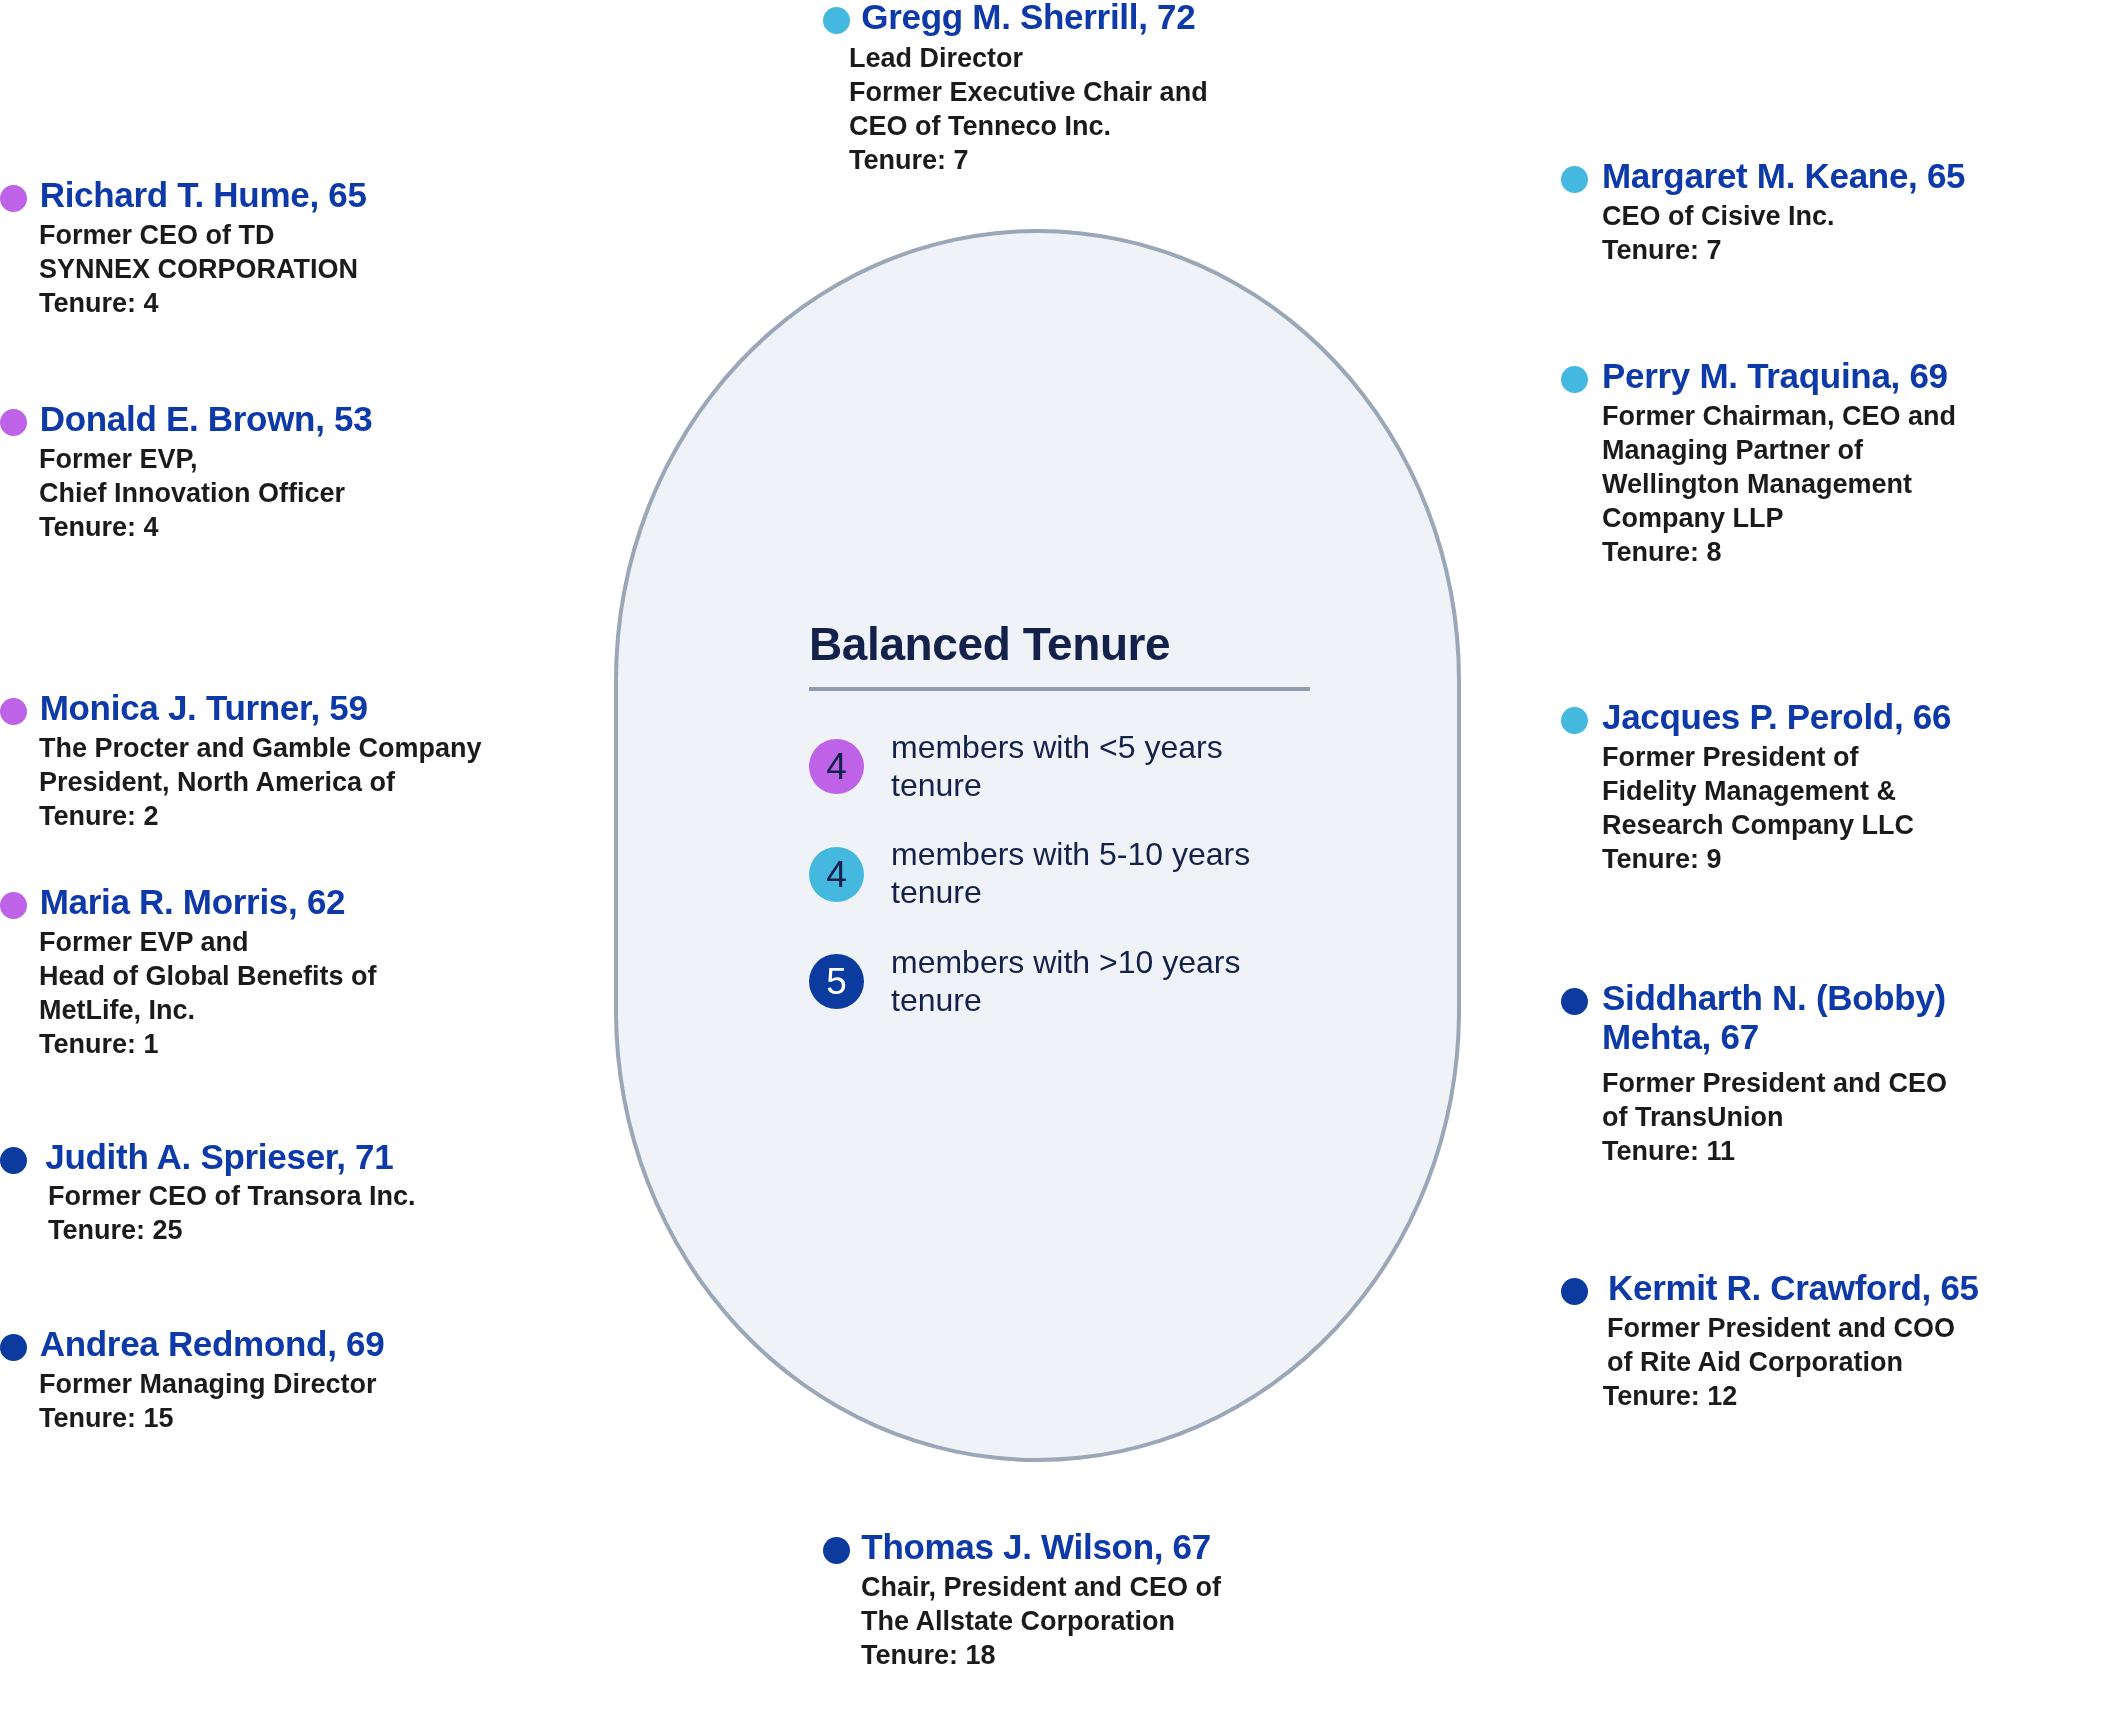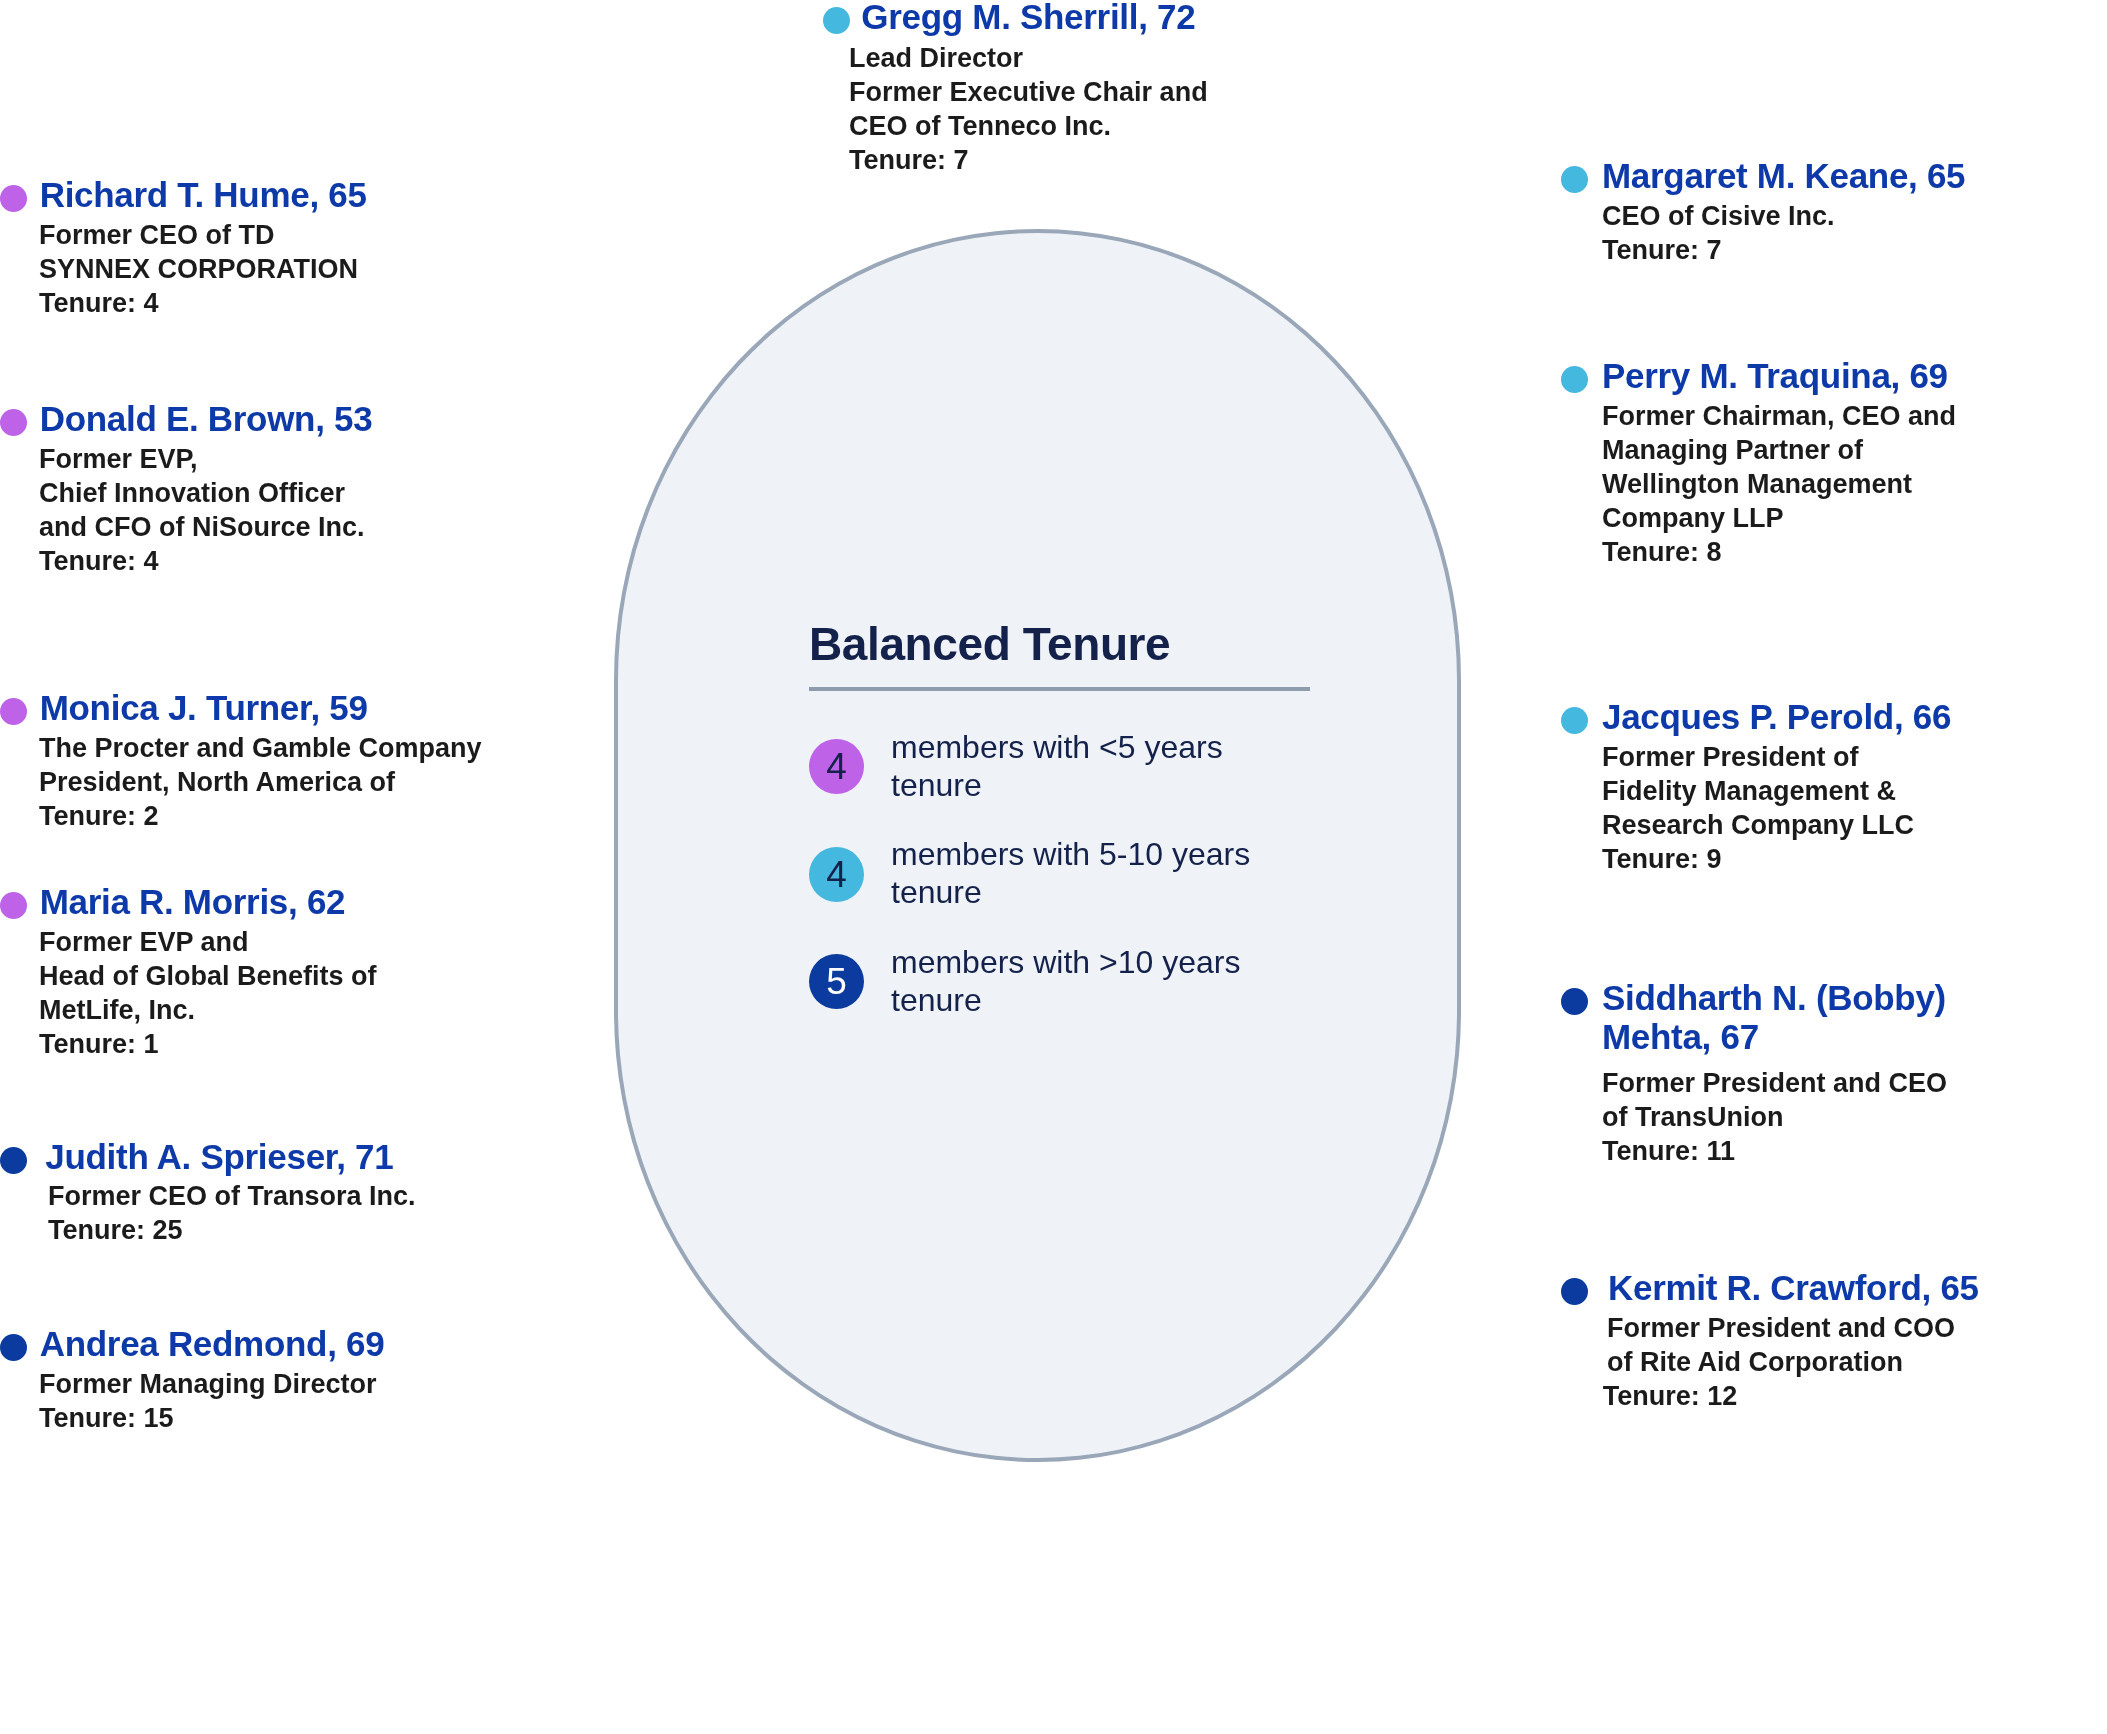--- a/index.html
+++ b/index.html
@@ -178,21 +178,20 @@
   </div>
 
   <div class="entry" style="left:0px; top:399px; width:599px;">
     <div class="entry-head">
       <span class="dot dot-lg" style="background:#be63e8; margin-right:12.7px; margin-top:10px;"></span>
       <span class="name">Donald E. Brown, 53</span>
     </div>
     <div class="entry-body" style="margin-left:39px; margin-top:4.2px;">
       <div class="desc">Former EVP,</div>
       <div class="desc">Chief Innovation Officer</div>
-      <div class="desc">and CFO of NiSource Inc.</div>
       <div class="tenure">Tenure: 4</div>
     </div>
   </div>
 
   <div class="entry" style="left:0px; top:688px; width:620px;">
     <div class="entry-head">
       <span class="dot dot-lg" style="background:#be63e8; margin-right:12.7px; margin-top:10px;"></span>
       <span class="name">Monica J. Turner, 59</span>
     </div>
     <div class="entry-body" style="margin-left:39px; margin-top:4.2px;">
@@ -295,15 +294,26 @@
       <span class="dot dot-lg" style="background:#0b3b9e; margin-right:20px; margin-top:10px;"></span>
       <span class="name">Kermit R. Crawford, 65</span>
     </div>
     <div class="entry-body" style="margin-left:46px; margin-top:4.2px;">
       <div class="desc">Former President and COO</div>
       <div class="desc">of Rite Aid Corporation</div>
       <div class="tenure" style="margin-left:-4.2px;">Tenure: 12</div>
     </div>
   </div>
 
+  <div class="entry" style="left:823px; top:1527px; width:556px;">
+    <div class="entry-head">
+      <span class="dot dot-lg" style="background:#0b3b9e; margin-right:11.3px; margin-top:10px;"></span>
+      <span class="name">Thomas J. Wilson, 67</span>
+    </div>
+    <div class="entry-body" style="margin-left:38px; margin-top:4.2px;">
+      <div class="desc">Chair, President and CEO of</div>
+      <div class="desc">The Allstate Corporation</div>
+      <div class="tenure">Tenure: 18</div>
+    </div>
+  </div>
 
 </div>
 
 
 </body></html>

